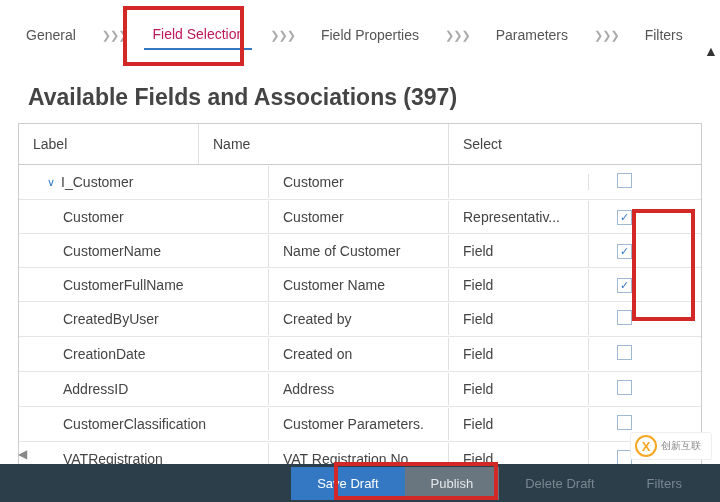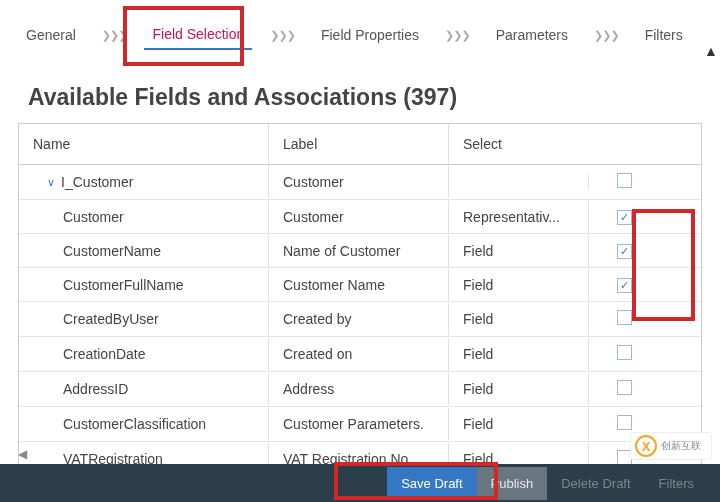--- a/index.html
+++ b/index.html
@@ -113,21 +113,21 @@
       background: #2c3e4a;
       height: 38px;
       display: flex;
       align-items: center;
       justify-content: flex-end;
       padding-right: 12px;
       gap: 0;
     }
     .btn {
       border: none;
-      padding: 9px 14px;
+      padding: 9px 26px;
       font-size: 13px;
       cursor: pointer;
     }
     .btn-primary { background: #3478c4; color: #fff; }
     .btn-sec { background: #6a767f; color: #e4e8eb; }
     .btn-dis { background: transparent; color: #7a8690; }
     .watermark {
       position: absolute;
       right: 8px; bottom: 42px;
       background: #fff;
@@ -170,22 +170,22 @@
   <span class="sep">❯❯❯</span>
   <span class="breadcrumb-item">Filters</span>
 </div>
 
 <div class="red-box red-tab"></div>
 
 <h2 class="section-title">Available Fields and Associations (397)</h2>
 
 <div class="table-wrapper">
   <div class="table-header">
+    <div class="th col-label">Label</div>
     <div class="th col-name">Name</div>
-    <div class="th col-label">Label</div>
     <div class="th col-select">Select</div>
   </div>
   <div class="table-body" id="tbody">
       <div class="row">
         <div class="td col-name indent-root">
           <span class="chev">∨</span>
           <span>I_Customer</span>
         </div>
         <div class="td col-label">Customer</div>
         <div class="td col-type"></div>

